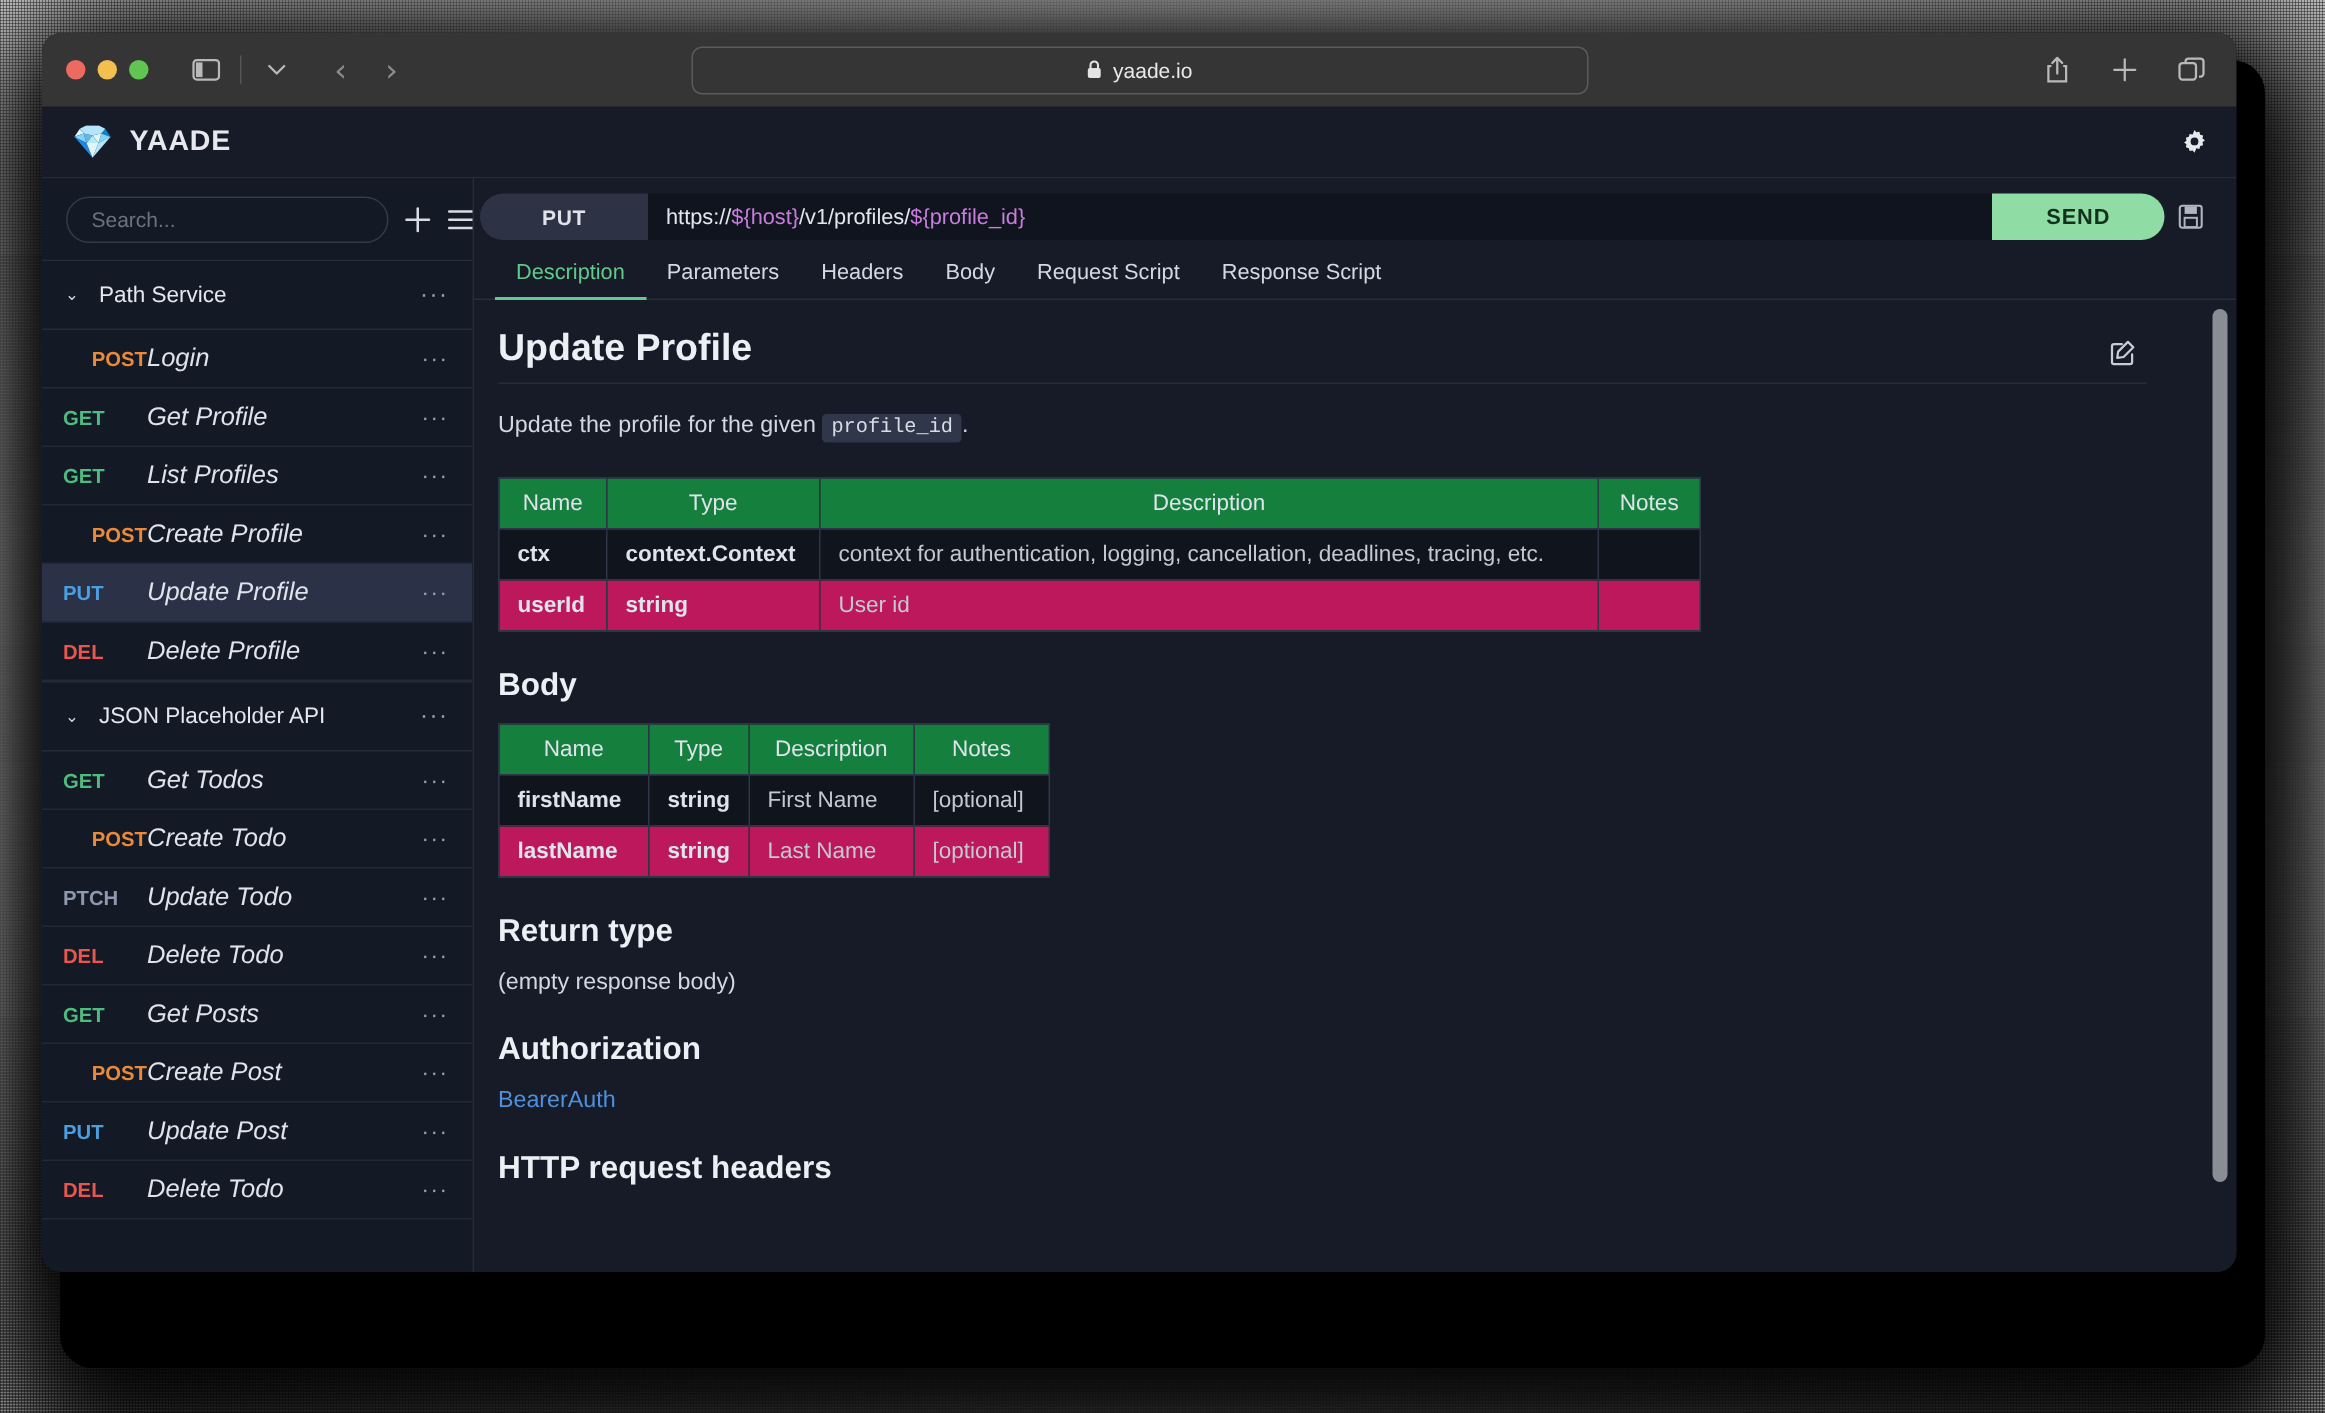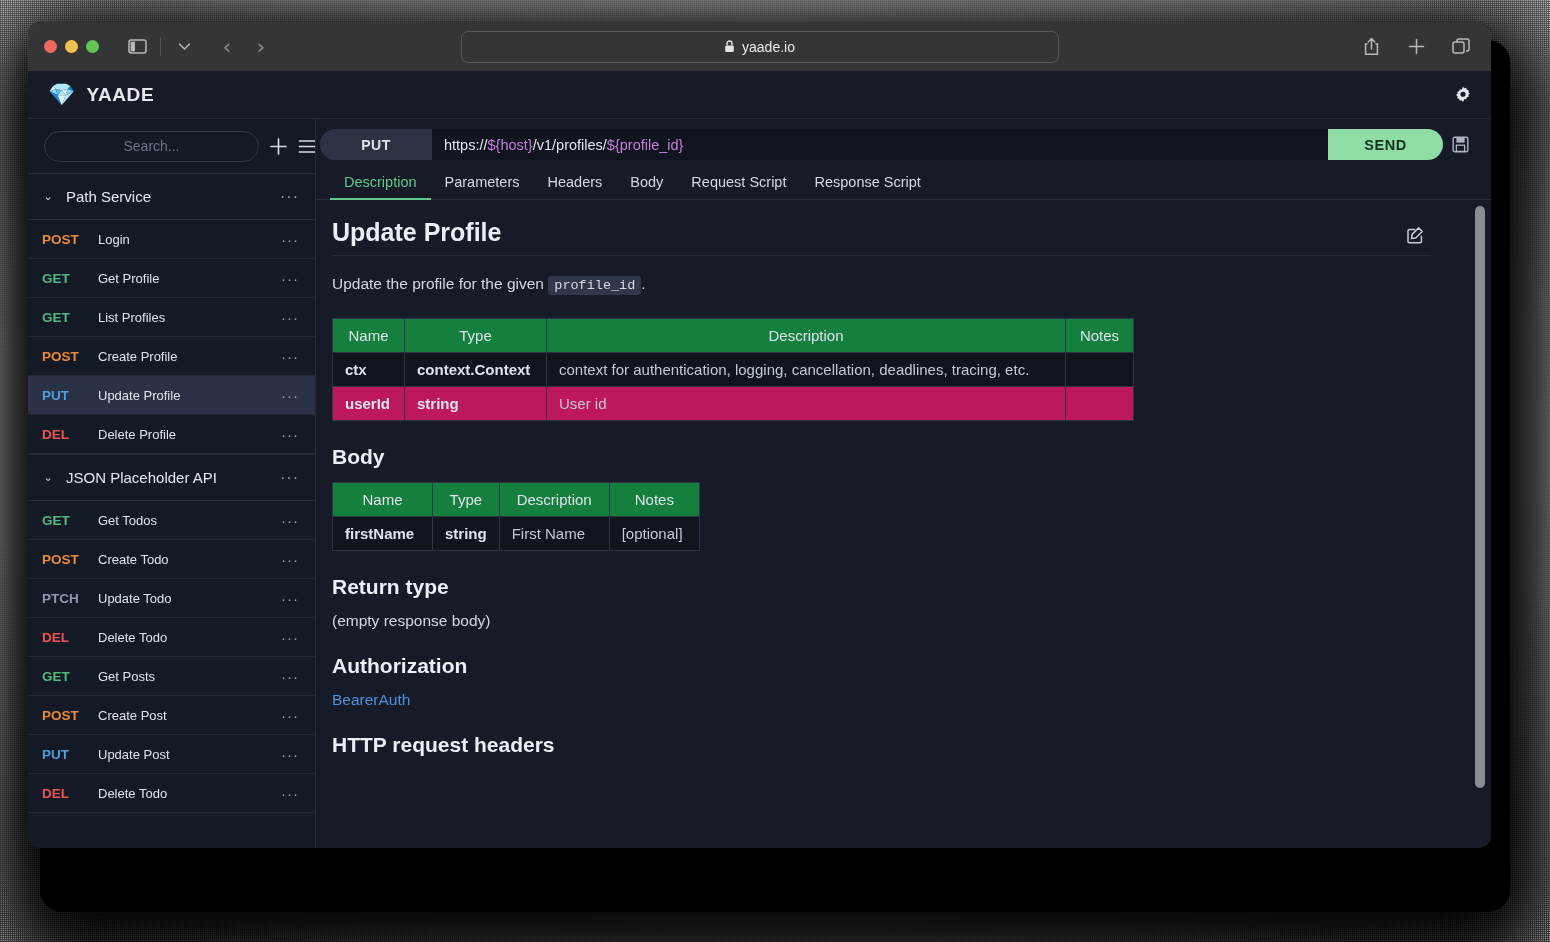--- a/index.html
+++ b/index.html
@@ -147,21 +147,20 @@
     flex: 1;
     height: 31px;
     border-radius: 16px;
     border: 1px solid #323a4c;
     background: transparent;
     color: #cdd2dc;
     padding: 0 16px;
     font-size: 14px;
     font-family: "Liberation Sans", sans-serif;
     outline: none;
-    text-align: center;
   }
   #search-input::placeholder { color: #6b7280; }
   .side-icon-btn {
     width: 26px; height: 26px;
     display: flex; align-items: center; justify-content: center;
     color: #d7dbe4;
   }
 
   #collections { flex: 1; overflow: hidden; }
 
@@ -189,26 +188,26 @@
     border-bottom: 1px solid #222838;
     gap: 0;
   }
   .req-row.selected { background: #2b3247; }
   .method {
     width: 56px;
     font-size: 13.5px;
     font-weight: bold;
     flex: 0 0 56px;
   }
-  .m-POST { color: #e98a3b; }
+  .m-POST { color: #e98a3b; text-align: right; }
   .m-GET  { color: #4fbb7e; }
   .m-PUT  { color: #4b9fe0; }
   .m-DEL  { color: #e8564f; }
   .m-PTCH { color: #8e99ad; }
-  .req-name { color: #dfe3ea; font-size: 13px; }
+  .req-name { color: #dfe3ea; font-size: 17px; font-style: italic; }
   .req-row .dots { font-size: 15px; }
 
   
   #main {
     flex: 1;
     background: #171b27;
     display: flex;
     flex-direction: column;
     overflow: hidden;
   }
@@ -653,20 +652,26 @@
               <th>Notes</th>
             </tr>
               </thead>
             <tbody id="body-body">
                 <tr class="r-odd">
                   <td class="strong c-name">firstName</td>
                   <td class="strong c-type">string</td>
                   <td class="muted c-desc">First Name</td>
                   <td class="muted c-notes">[optional]</td>
                 </tr>
+                <tr class="r-even">
+                  <td class="strong c-name">lastName</td>
+                  <td class="strong c-type">string</td>
+                  <td class="muted c-desc">Last Name</td>
+                  <td class="muted c-notes">[optional]</td>
+                </tr>
               </tbody>
           </table>
 
           <h2 class="doc-h2">Return type</h2>
           <p class="doc-sub">(empty response body)</p>
 
           <h2 class="doc-h2">Authorization</h2>
           <a class="doc-link" href="#">BearerAuth</a>
 
           <h2 class="doc-h2">HTTP request headers</h2>

